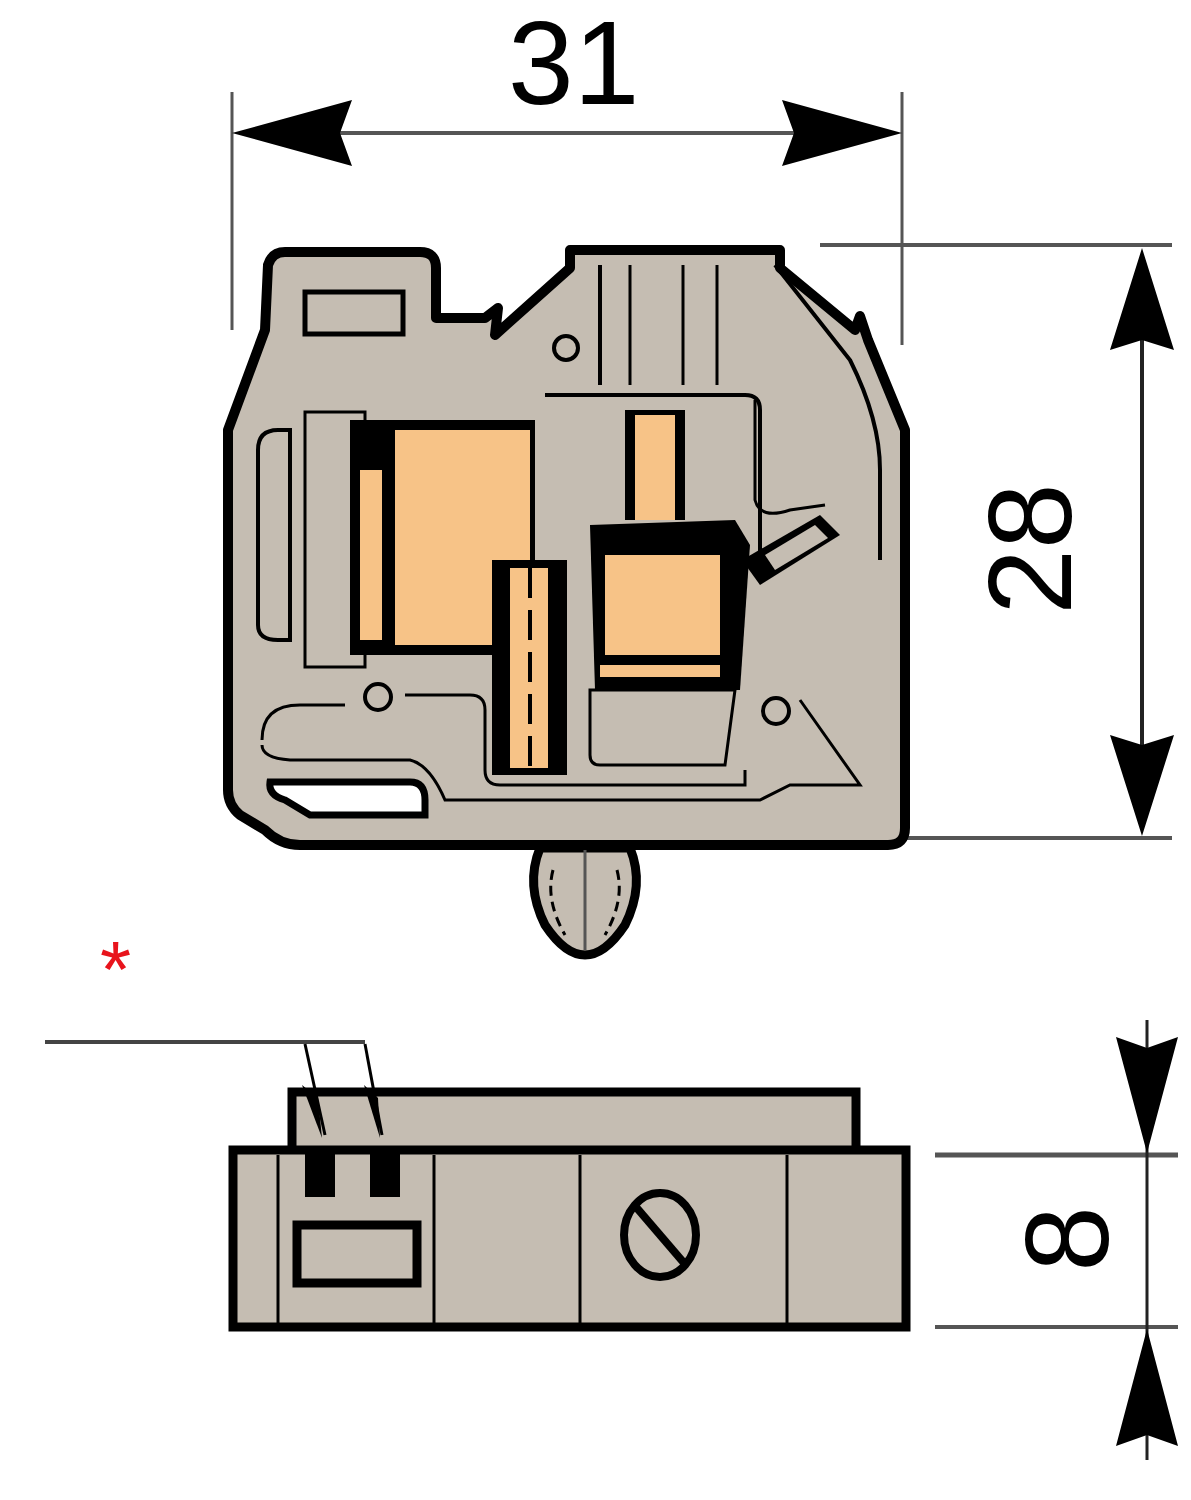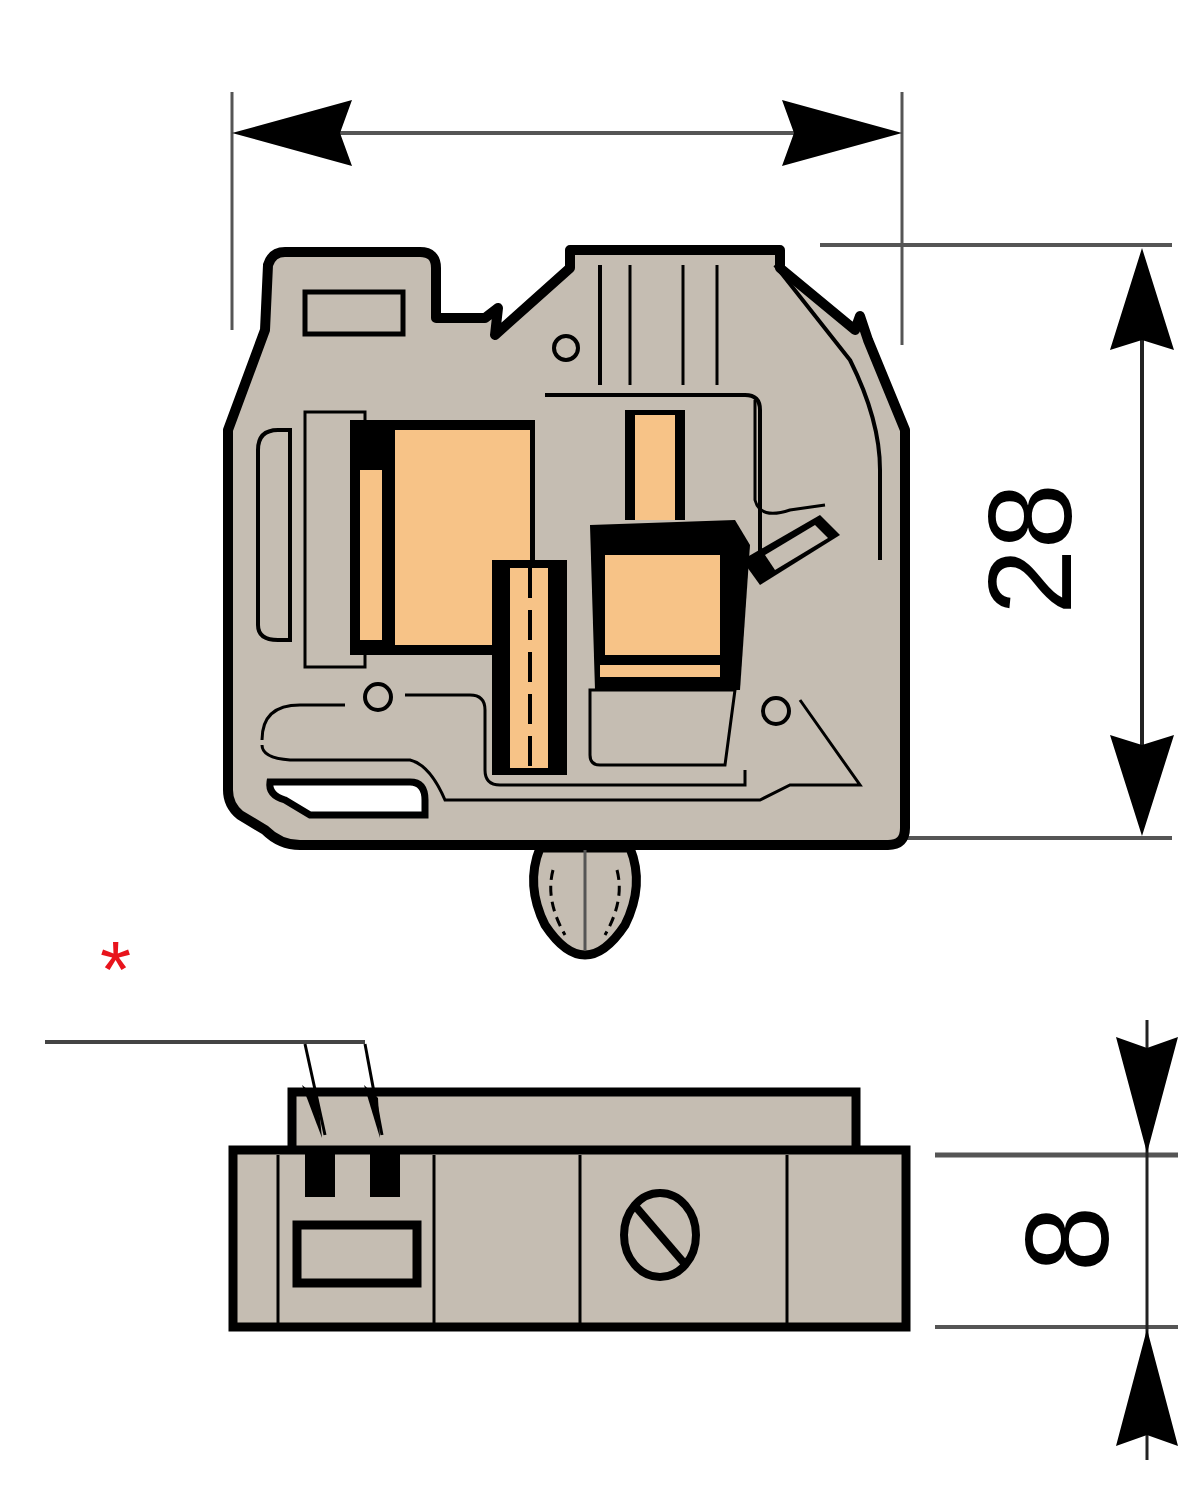--- a/index.html
+++ b/index.html
@@ -116,16 +116,17 @@
 
   <g>
     <line x1="935" y1="1155" x2="1178" y2="1155" stroke="#555" stroke-width="5"></line>
     <line x1="935" y1="1327" x2="1178" y2="1327" stroke="#555" stroke-width="4"></line>
     <line x1="1147" y1="1020" x2="1147" y2="1460" stroke="#222" stroke-width="3"></line>
     <polygon points="1147,1153 1116,1037 1147,1048 1178,1037" fill="#000"></polygon>
     <polygon points="1147,1329 1116,1446 1147,1435 1178,1446" fill="#000"></polygon>
   </g>
 </svg>
 
+<div class="dim-label" id="dim-width-label">31</div>
 <div class="dim-label" id="dim-height-label">28</div>
 <div class="dim-label" id="dim-depth-label">8</div>
 <div id="note-marker">*</div>
 </div>
 
 </body></html>

